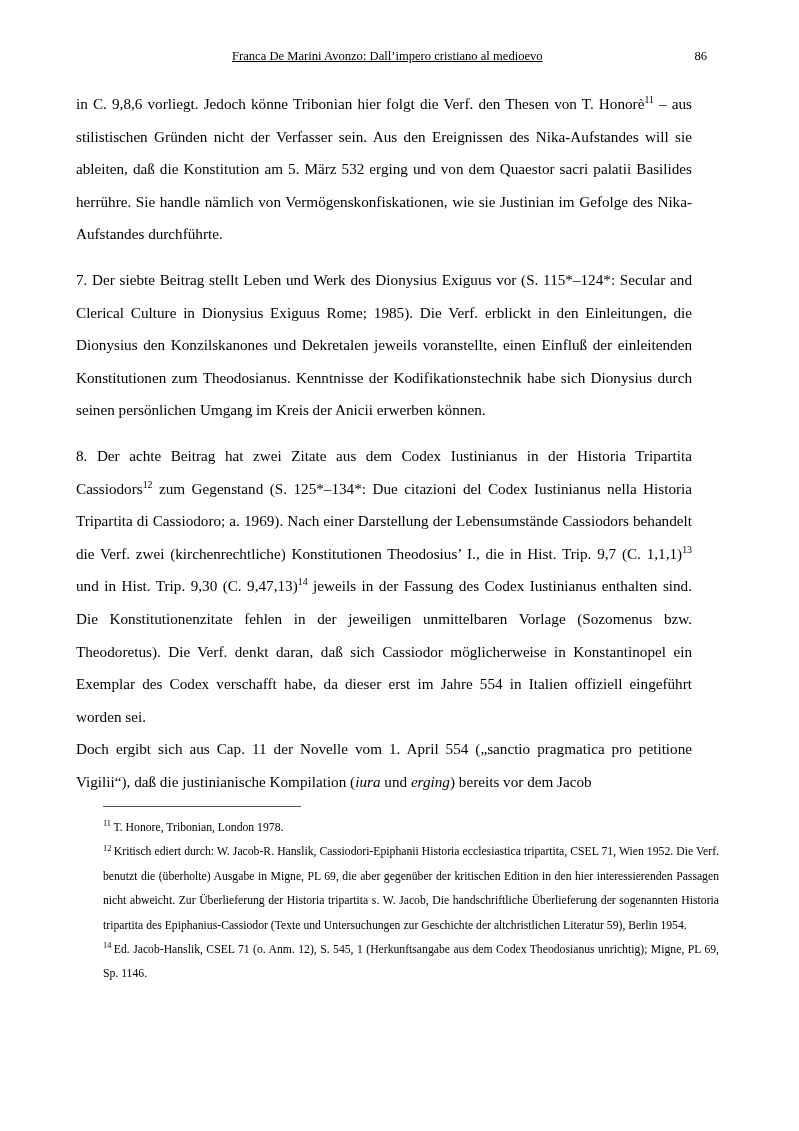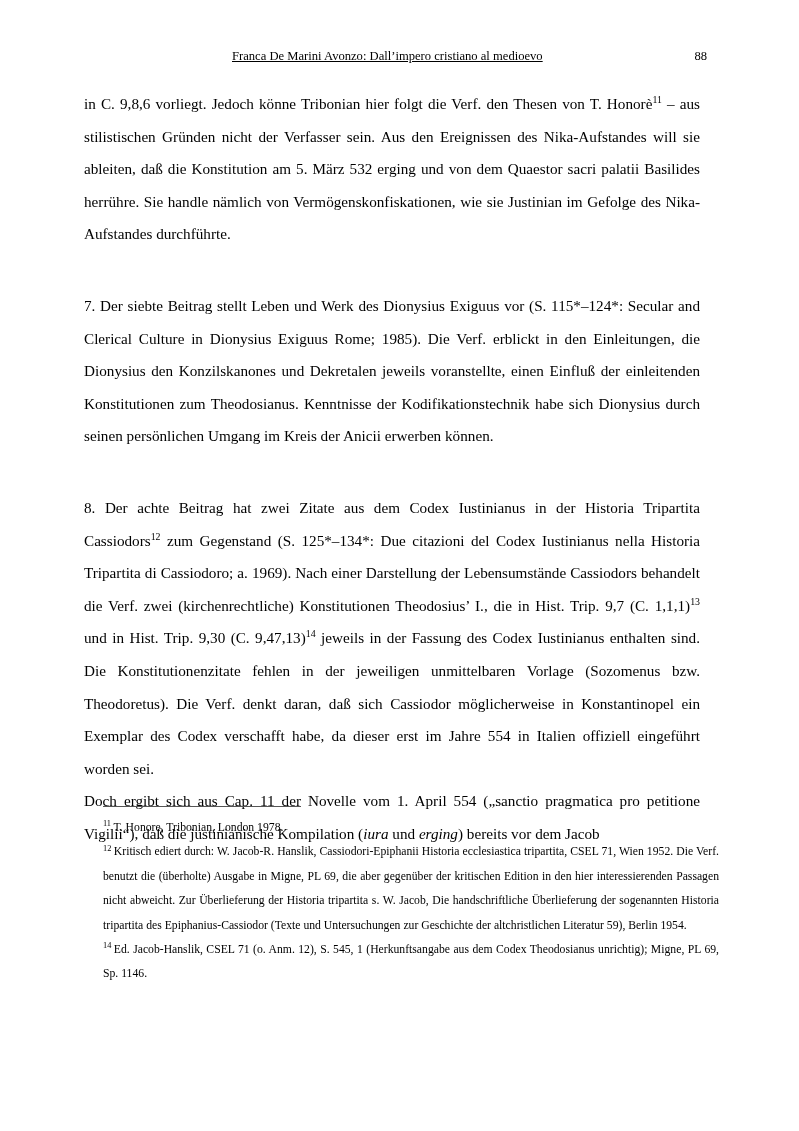--- a/index.html
+++ b/index.html
@@ -46,34 +46,34 @@
   .runhead-pageno {
     position: absolute;
     right: 0;
     top: 0;
     font-size: 12.6px;
   }
 
   
   .body-area {
     position: absolute;
-    left: 84px;
+    left: 76px;
     top: 88px;
     width: 616px;
   }
   p.para {
     margin: 0;
     text-align: justify;
     text-justify: inter-word;
     font-size: 15.2px;
     line-height: 32.6px;
     hyphens: none;
   }
   p.para.gap {
-    margin-top: 39px;
+    margin-top: 13px;
   }
   p.para.tight {
     margin-top: 0;
   }
 
   sup.fnref {
     font-size: 9.9px;
     vertical-align: super;
     line-height: 0;
   }
@@ -107,21 +107,21 @@
     margin-right: 2.5px;
   }
 </style>
 </head>
 <body>
 
 <div class="page">
 
   <div class="runhead">
     <span class="runhead-title">Franca De Marini Avonzo: Dall’impero cristiano al medioevo</span>
-    <span class="runhead-pageno">88</span>
+    <span class="runhead-pageno">86</span>
   </div>
 
   <div class="body-area">
 
     <p class="para"><span>in C. 9,8,6 vorliegt. Jedoch könne Tribonian  hier folgt die Verf. den Thesen von T. Honorè</span><sup class="fnref">11</sup><span> – aus stilistischen Gründen nicht der Verfasser sein. Aus den Ereignissen des Nika-Aufstandes will sie ableiten, daß die Konstitution am 5. März 532 erging und von dem Quaestor sacri palatii Basilides herrühre. Sie handle nämlich von Vermögenskonfiskationen, wie sie Justinian im Gefolge des Nika-Aufstandes durchführte.</span></p>
 
     <p class="para gap"><span>7. Der siebte Beitrag stellt Leben und Werk des Dionysius Exiguus vor (S. 115*–124*: Secular and Clerical Culture in Dionysius Exiguus Rome; 1985). Die Verf. erblickt in den Einleitungen, die Dionysius den Konzilskanones und Dekretalen jeweils voranstellte, einen Einfluß der einleitenden Konstitutionen zum Theodosianus. Kenntnisse der Kodifikationstechnik habe sich Dionysius durch seinen persönlichen Umgang im Kreis der Anicii erwerben können.</span></p>
 
     <p class="para gap"><span>8. Der achte Beitrag hat zwei Zitate aus dem Codex Iustinianus in der Historia Tripartita Cassiodors</span><sup class="fnref">12</sup><span> zum Gegenstand (S. 125*–134*: Due citazioni del Codex Iustinianus nella Historia Tripartita di Cassiodoro; a. 1969). Nach einer Darstellung der Lebensumstände Cassiodors behandelt die Verf. zwei (kirchenrechtliche) Konstitutionen Theodosius’ I., die in Hist. Trip. 9,7 (C. 1,1,1)</span><sup class="fnref">13</sup><span> und in Hist. Trip. 9,30 (C. 9,47,13)</span><sup class="fnref">14</sup><span> jeweils in der Fassung des Codex Iustinianus enthalten sind. Die Konstitutionenzitate fehlen in der jeweiligen unmittelbaren Vorlage (Sozomenus bzw. Theodoretus). Die Verf. denkt daran, daß sich Cassiodor möglicherweise in Konstantinopel ein Exemplar des Codex verschafft habe, da dieser erst im Jahre 554 in Italien offiziell eingeführt worden sei.</span></p>
 

